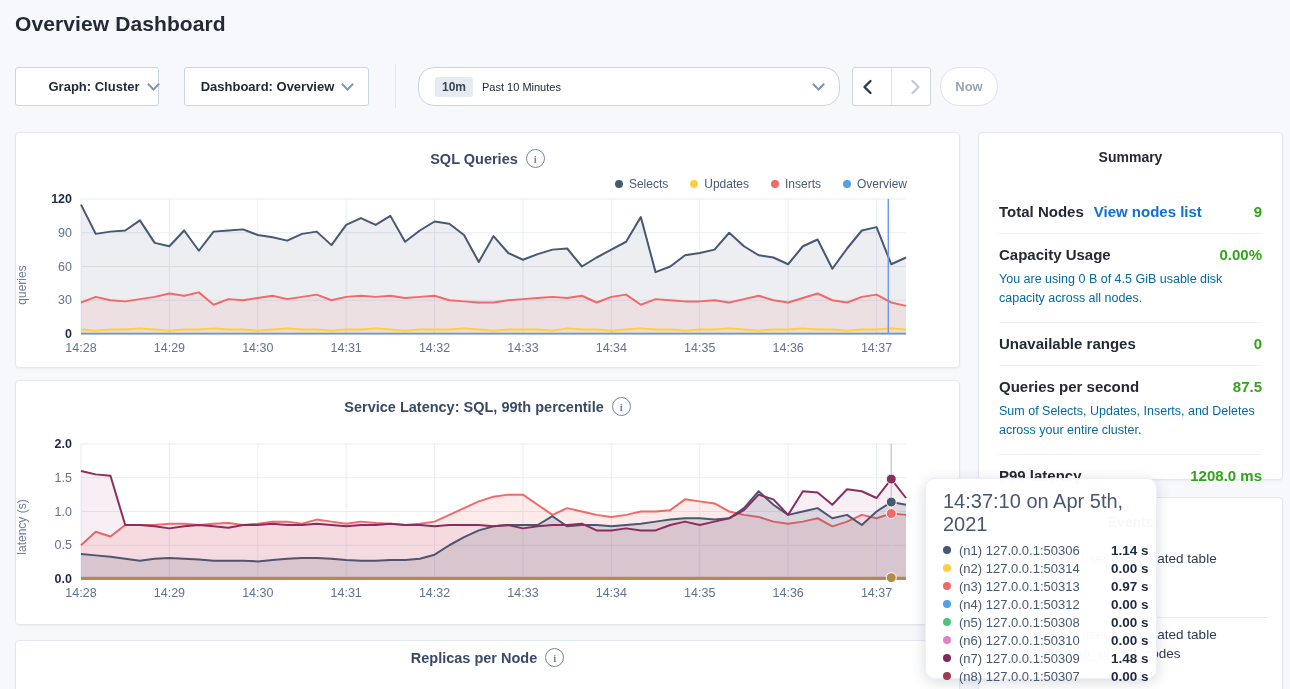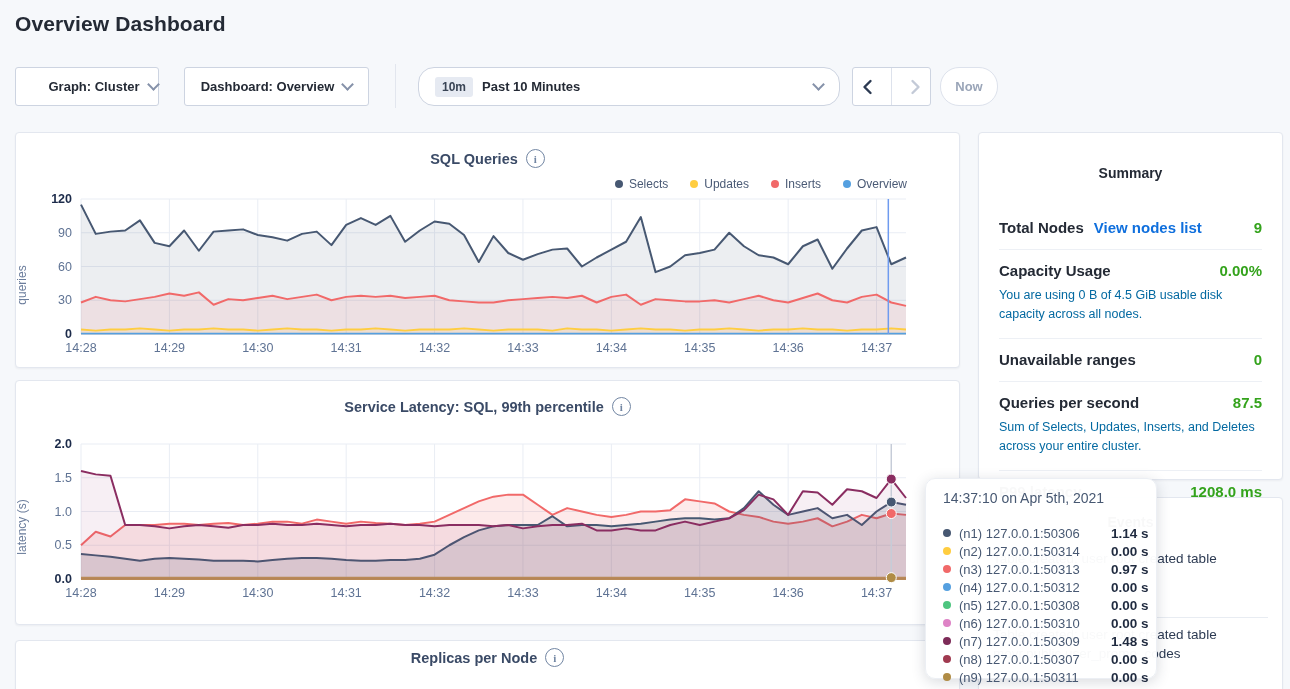--- a/index.html
+++ b/index.html
@@ -6,21 +6,21 @@
   #app{position:relative;width:1290px;height:689px;background:#f6f8fb;overflow:hidden;
        font-family:"Liberation Sans","DejaVu Sans",sans-serif;color:#242a35;}
   .page-title{position:absolute;left:15px;top:12px;font-size:21px;font-weight:600;color:#242a35;letter-spacing:.1px;}
   
   .btn{position:absolute;top:67px;height:39px;background:#fff;border:1px solid #cdd4e1;border-radius:3px;
        display:flex;align-items:center;justify-content:center;gap:9px;font-size:13px;font-weight:bold;color:#242a35;box-sizing:border-box;cursor:pointer;}
   .chev{width:7px;height:7px;border-right:2px solid #8591a9;border-bottom:2px solid #8591a9;transform:rotate(45deg);margin-top:-4px;}
   .vsep{position:absolute;left:395px;top:64px;width:1px;height:44px;background:#e2e6ee;}
   .time-dd{justify-content:flex-start;padding:0 16px;border-radius:16px;}
   .time-badge{background:#e6eaf2;border-radius:3px;padding:3px 7px;font-size:12px;font-weight:bold;color:#394455;}
-  .time-label{font-size:13px;font-weight:bold;}
+  .time-label{font-size:11px;font-weight:normal;}
   .time-chev{margin-left:auto;}
   .nav-pair{display:flex;padding:0;overflow:hidden;}
   .nav-half{width:39px;height:100%;display:flex;align-items:center;justify-content:center;}
   .nav-div{width:1px;height:100%;background:#dde2ec;}
   .btn.disabled{border-color:#dde2ec;color:#9aa5b8;cursor:default;border-radius:19px;}
   
   .card{position:absolute;background:#fff;border:1px solid #e3e7ef;border-radius:4px;
         box-shadow:0 1px 2px rgba(36,42,53,.05);box-sizing:border-box;}
   .chart-title{position:absolute;top:16px;left:0;width:100%;display:flex;align-items:center;justify-content:center;gap:8px;
                font-size:14.5px;font-weight:bold;color:#3a4a66;}
@@ -41,21 +41,21 @@
   .sum-val{margin-left:auto;color:#34a31c;}
   .sum-desc{margin-top:7px;font-size:12.5px;font-weight:normal;color:#0369a1;line-height:1.55;}
   
   .events-title{margin:16px 0 12px 0;text-align:center;font-size:14px;font-weight:bold;color:#242a35;}
   .event-item{padding:8px 0;font-size:13.5px;color:#2c3a52;line-height:1.4;border-bottom:1px solid #e8ecf2;}
   .event-item:last-child{border-bottom:none;}
   .event-item.tall{padding-bottom:48px;}
   
   .tooltip{position:absolute;left:925px;top:478px;width:232px;height:201px;z-index:50;background:rgba(255,255,255,.97);
            border:1px solid #eceff4;border-radius:10px;box-shadow:0 3px 14px rgba(40,50,70,.18);box-sizing:border-box;padding:11px 0 0 17px;}
-  .tt-title{font-size:14px;color:#475872;margin-bottom:18px;}
+  .tt-title{font-size:20px;color:#475872;margin-bottom:5px;}
   .tt-row{display:flex;align-items:center;height:18px;font-size:13px;color:#475872;}
   .tt-dot{width:8px;height:8px;border-radius:50%;margin-right:8px;flex:0 0 auto;}
   .tt-label{width:152px;white-space:nowrap;}
   .tt-val{font-weight:bold;color:#1f2a3f;font-size:13.5px;}
 </style>
 </head>
 <body>
 
 <div id="app">
 
@@ -210,21 +210,21 @@
       </svg>
   </div>
 
   <div class="card" style="left:15px;top:640px;width:945px;height:80px;">
     <div class="chart-title" style="top:7px;">
       <span>Replicas per Node</span>
       <span class="info-icon">i</span>
     </div>
   </div>
 
-  <div class="card" style="left:978px;top:132px;width:305px;height:348px;padding:16px 20px;">
+  <div class="card" style="left:978px;top:132px;width:305px;height:348px;padding:0 20px;">
     <div class="summary-title">Summary</div>
     <div id="summary-rows">
         <div class="sum-row">
           <div class="sum-line">
             <span>Total Nodes</span>
             <span class="sum-link">View nodes list</span>
             <span class="sum-val">9</span>
           </div>
         </div>
         <div class="sum-row">

